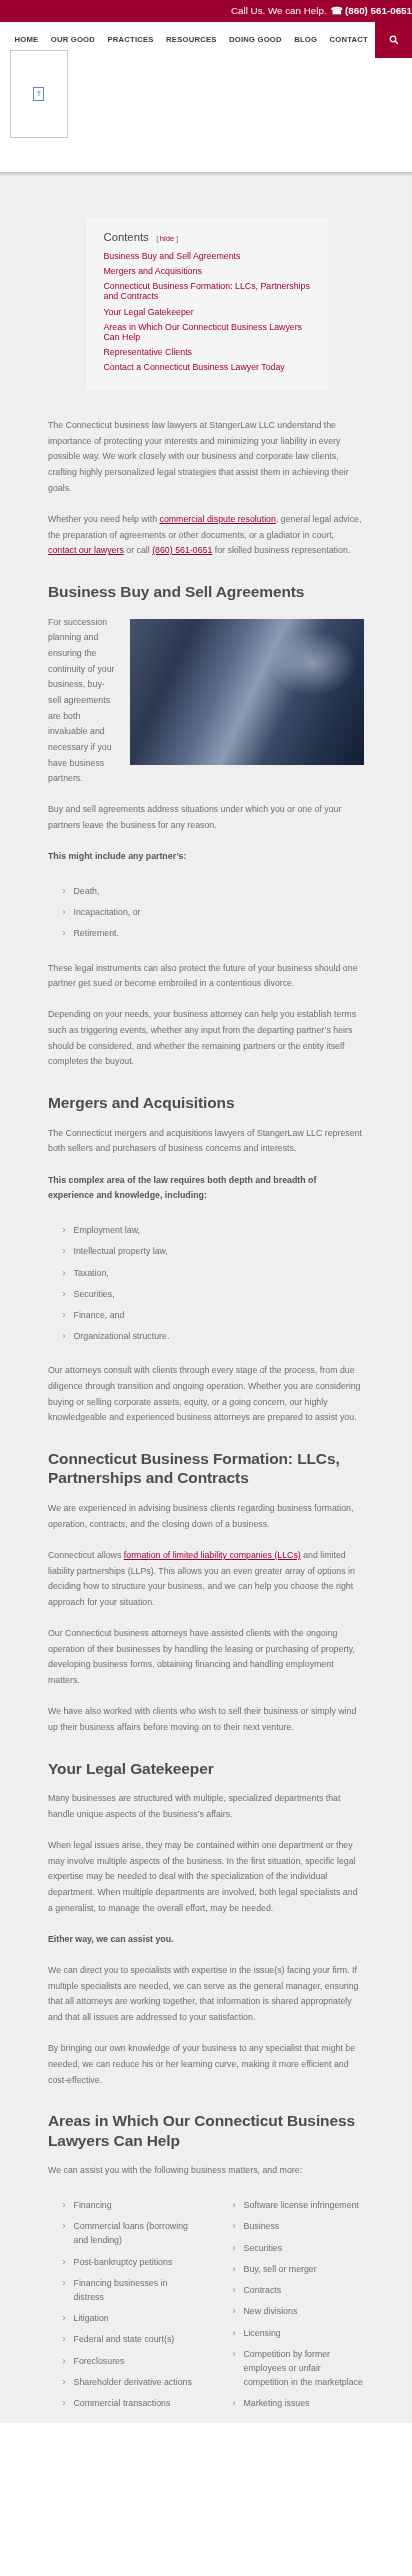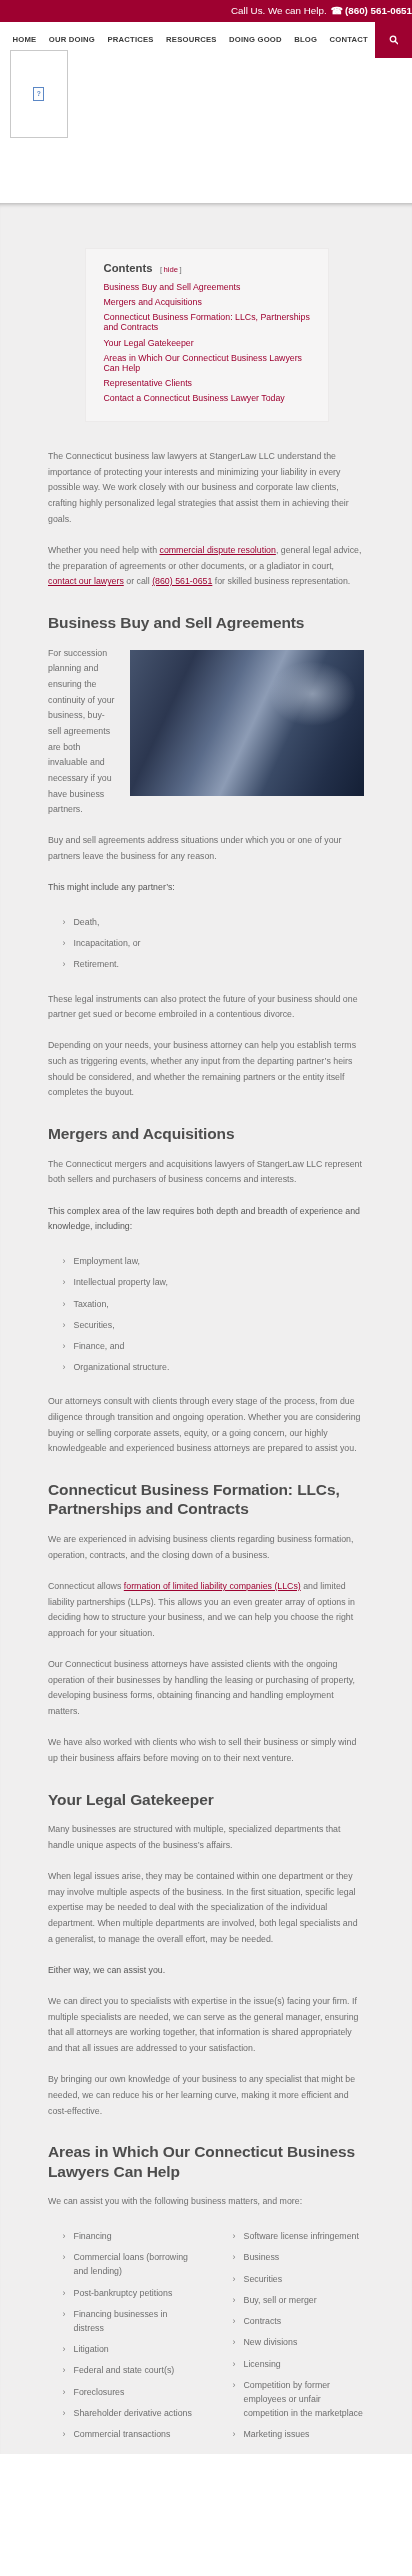--- a/index.html
+++ b/index.html
@@ -5,47 +5,47 @@
   * { box-sizing: border-box; margin: 0; padding: 0; }
   html { background:#fff; }
   body { width:412px; margin:0 auto; font-family:"Liberation Sans", sans-serif; background:#fff; }
 
   
   .topbar { background:#9e0130; color:#fff; text-align:right; padding:4.6px 0 6.2px; font-size:9.8px; }
   .topbar .phone-strong { font-weight:bold; }
   .topbar .phone-icon { font-weight:bold; margin:0 2.1px 0 4.1px; }
 
   
-  .header { position:relative; background:#fff; height:181px; }
+  .header { position:relative; background:#fff; height:150px; }
   .logo-box { position:absolute; left:9.8px; top:28px; width:58px; height:88px;
               border:0.5px solid #c9c9c9; background:#fff; display:flex; align-items:center; justify-content:center; }
   .broken-img { width:11.3px; height:14.4px; border:1px solid #5b87c5; position:relative; background:#fdfdfd; }
   .broken-img::after { content:"?"; position:absolute; left:50%; top:50%; transform:translate(-50%,-52%);
               color:#5b87c5; font-size:6.7px; font-weight:bold; }
   .main-nav { position:absolute; top:0; right:44px; height:36px; display:flex; align-items:center; gap:12.4px; }
   .main-nav a { text-decoration:none; color:#3b3b3b; font-size:7.7px; font-weight:bold; letter-spacing:0.2px; }
   .search-btn { position:absolute; top:0; right:0; width:37px; height:36px; background:#9e0130;
               display:flex; align-items:center; justify-content:center; cursor:pointer; }
 
   
   .main { background:#f0efef; box-shadow: inset 0 4.6px 4.6px -3.6px rgba(0,0,0,.28); padding:45px 0 0; }
   .container { width:316px; margin:0 auto; }
 
   
   .toc { margin:0 0 27px 37px; width:244px; background:#f6f5f5; border:0.5px solid #eceaea; padding:13.4px 17.5px 15.5px; }
   .toc-head { margin-bottom:5.2px; }
-  .toc-title { font-size:11.3px; font-weight:bold; color:#464646; margin-right:5.2px; }
+  .toc-title { font-size:11.3px; font-weight:normal; color:#464646; margin-right:5.2px; }
   .toc-bracket { color:#6f6f6f; font-size:7.7px; }
   .toc-hide { color:#9e0130; text-decoration:none; font-size:7.7px; margin:0 1.5px; }
   .toc-list { list-style:none; }
   .toc-list a { display:inline-block; padding:2.6px 0; color:#9e0130; text-decoration:none; font-size:8.8px; }
 
   
   .para { color:#6e6e6e; font-size:8.8px; line-height:1.78; margin-bottom:15.5px; }
-  .para.lead { color:#565656; font-weight:normal; }
+  .para.lead { color:#565656; font-weight:bold; }
   .tlink { color:#9e0130; }
   h2.sec { font-size:15.5px; color:#4d4d4d; line-height:1.25; margin:23px 0 13.4px; letter-spacing:-0.1px; }
   .chevlist { list-style:none; margin:0 0 16.5px 14.4px; }
   .chevlist li { padding:3.6px 0; color:#6e6e6e; font-size:8.8px; line-height:1.6; display:flex; }
   .chev { color:#7a7a7a; margin-right:8.2px; font-size:8.8px; }
   .two-col { display:flex; gap:24px; margin-bottom:7.2px; }
   .two-col .chevlist { flex:1; margin:0 0 9.3px 14.4px; }
 
   .photo { float:right; width:234px; height:146px; margin:4.1px 0 11.3px 13.4px;
      background:
@@ -60,21 +60,21 @@
 <div class="topbar">
   <span>Call Us. We can Help.</span><span class="phone-icon">☎</span><a class="phone-strong" style="color:#fff;text-decoration:none" href="#">(860) 561-0651</a>
 </div>
 
 <div class="header">
   <div class="logo-box">
     <span class="broken-img"></span>
   </div>
   <nav class="main-nav">
       <a href="#">HOME</a>
-      <a href="#">OUR DOING</a>
+      <a href="#">OUR GOOD</a>
       <a href="#">PRACTICES</a>
       <a href="#">RESOURCES</a>
       <a href="#">DOING GOOD</a>
       <a href="#">BLOG</a>
       <a href="#">CONTACT</a>
     </nav>
   <div class="search-btn">
     <svg width="9.8" height="9.8" viewBox="0 0 20 20">
       <circle cx="8.2" cy="8.2" r="5.7" fill="none" stroke="#ffffff" stroke-width="2.6"></circle>
       <line x1="12.6" y1="12.6" x2="18" y2="18" stroke="#ffffff" stroke-width="3" stroke-linecap="round"></line>

